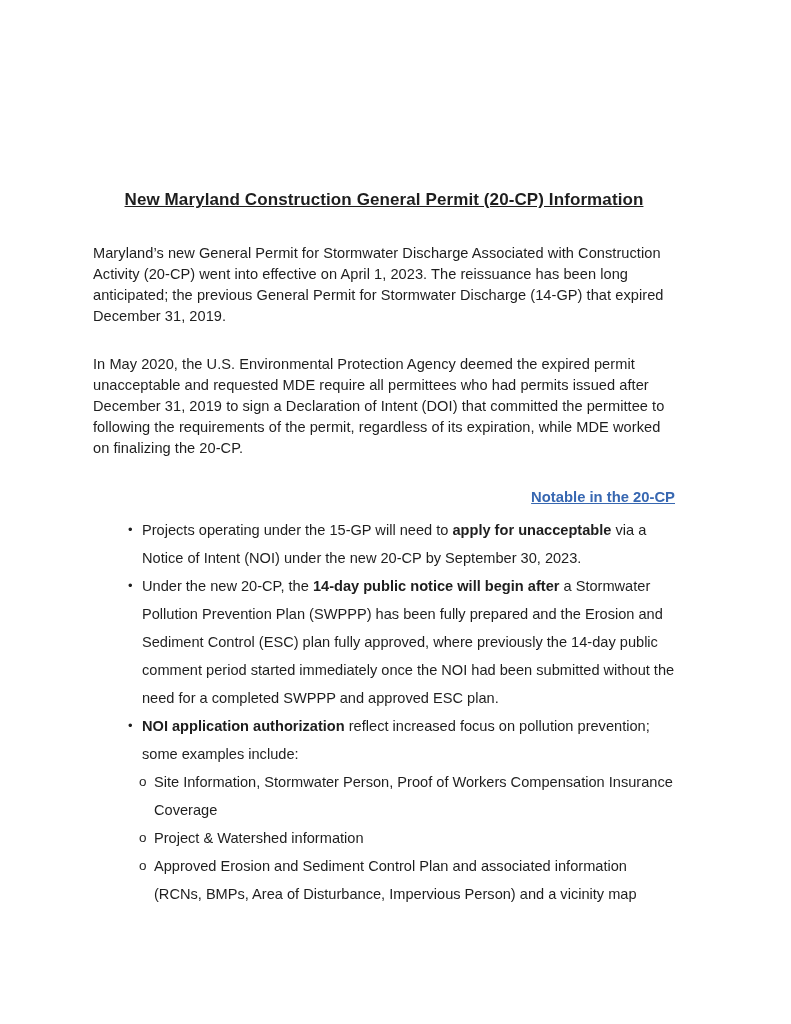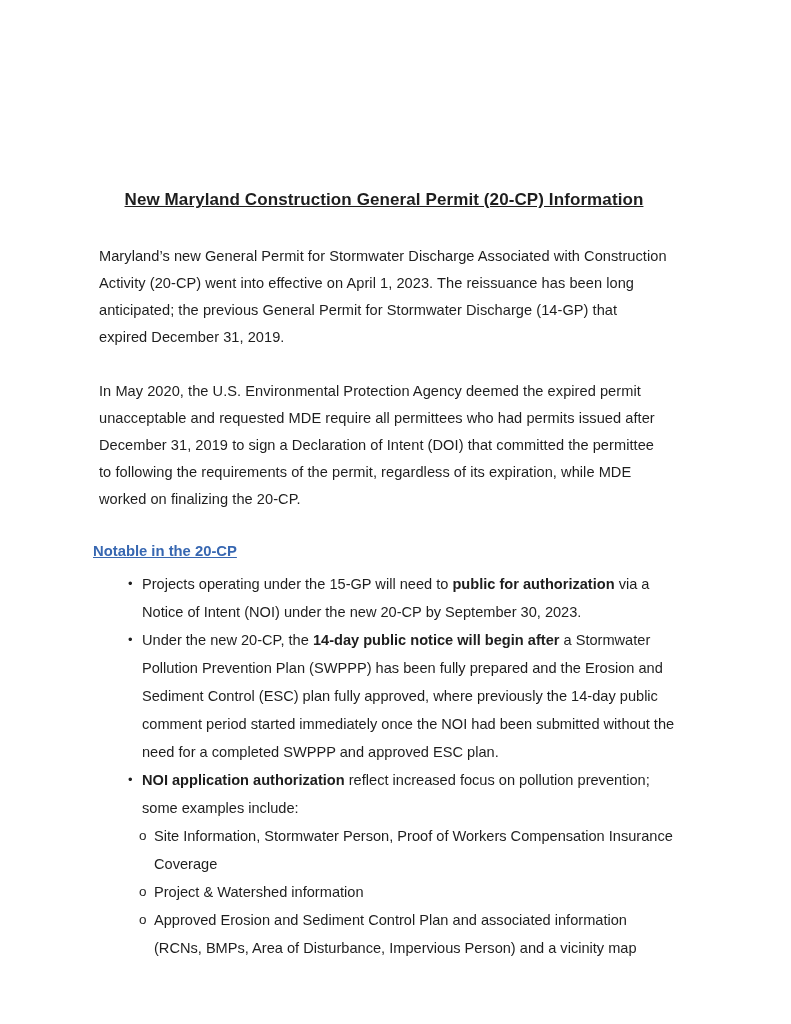--- a/index.html
+++ b/index.html
@@ -22,33 +22,34 @@
   .title {
     font-size: 17px;
     font-weight: bold;
     text-align: center;
     text-decoration: underline;
     margin: 0 0 0 0;
     letter-spacing: 0.1px;
   }
   .para {
     font-size: 14.6px;
-    line-height: 27px;
-    margin: 6px;
+    line-height: 21px;
+    margin: 0;
     letter-spacing: 0.05px;
   }
   .para-1 { margin-top: 33px; }
   .para-2 { margin-top: 27px; }
   .para-3 { margin-top: 24px; }
   .section-heading {
     font-size: 14.8px;
     font-weight: bold;
     text-decoration: underline;
     color: var(--heading-blue, #3767b1);
     margin: 30px 0 0 0;
+    text-align: right;
   }
   ul.bullets {
     list-style: none;
     margin: 11px 0 0 0;
     padding: 0 0 0 35px;
   }
   ul.bullets > li {
     display: flex;
     align-items: flex-start;
     font-size: 14.6px;
@@ -93,21 +94,21 @@
 
   <p class="para para-2">In May 2020, the U.S. Environmental Protection Agency deemed the expired permit unacceptable and requested MDE require all permittees who had permits issued after December 31, 2019 to sign a Declaration of Intent (DOI) that committed the permittee to following the requirements of the permit, regardless of its expiration, while MDE worked on finalizing the 20-CP.</p>
 
 
   <h2 class="section-heading">Notable in the 20-CP</h2>
 
   <ul class="bullets">
 
     <li>
       <span class="marker">•</span>
-      <span class="bullet-text"><span>Projects operating under the 15-GP will need to </span><b>public for authorization</b><span> via a Notice of Intent (NOI) under the new 20-CP by September 30, 2023.</span></span>
+      <span class="bullet-text"><span>Projects operating under the 15-GP will need to </span><b>apply for unacceptable</b><span> via a Notice of Intent (NOI) under the new 20-CP by September 30, 2023.</span></span>
     </li>
 
     <li>
       <span class="marker">•</span>
       <span class="bullet-text"><span>Under the new 20-CP, the </span><b>14-day public notice will begin after</b><span> a Stormwater Pollution Prevention Plan (SWPPP) has been fully prepared and the Erosion and Sediment Control (ESC) plan fully approved, where previously the 14-day public comment period started immediately once the NOI had been submitted without the need for a completed SWPPP and approved ESC plan.</span></span>
     </li>
 
     <li>
       <span class="marker">•</span>
       <span class="bullet-text"><span></span><b>NOI application authorization</b><span> reflect increased focus on pollution prevention; some examples include:</span></span>

